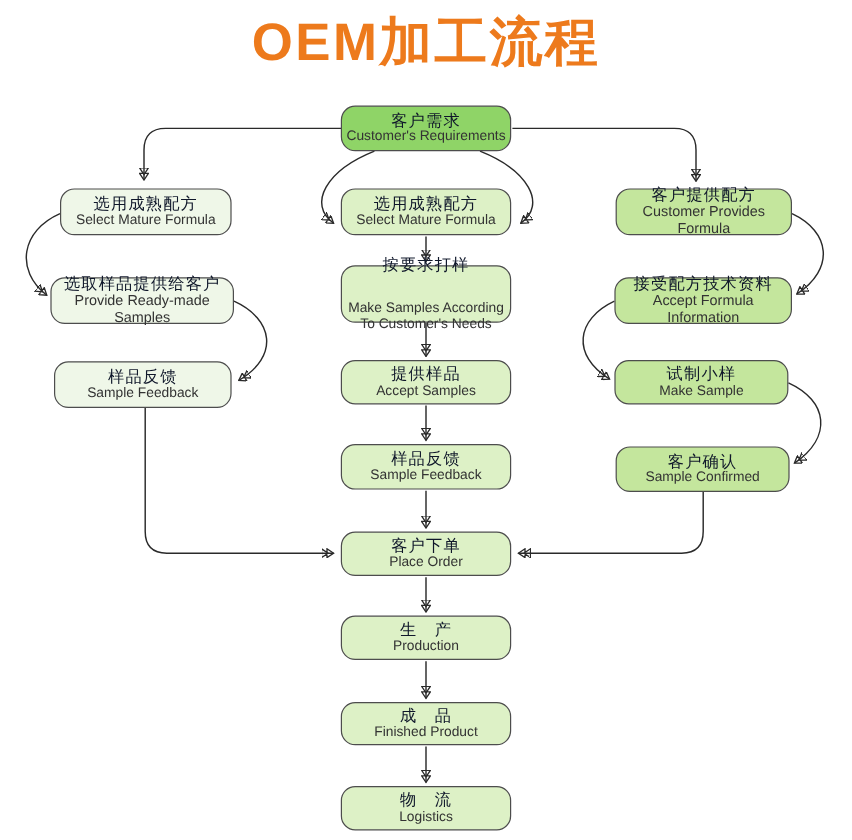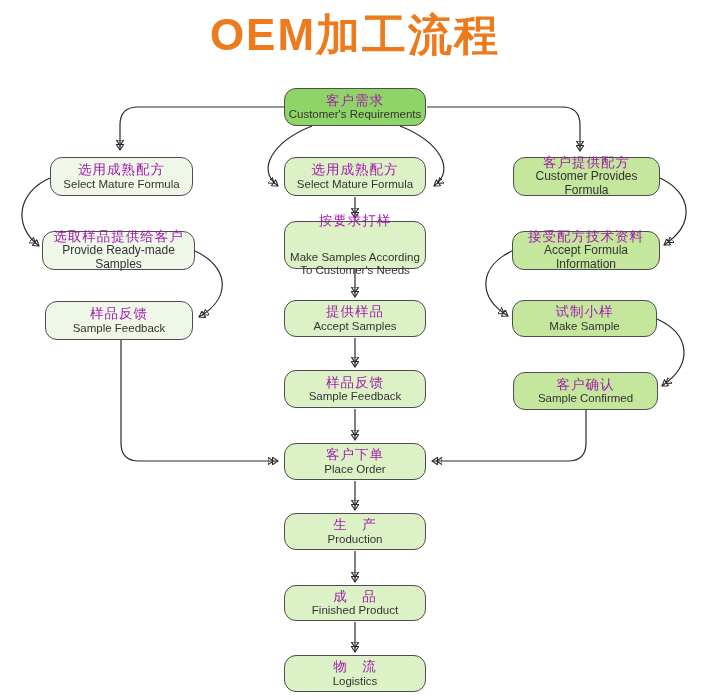--- a/index.html
+++ b/index.html
@@ -22,21 +22,21 @@
     color:var(--accent);font-size:44px;font-weight:bold;letter-spacing:2px;
   }
   svg.arrows{position:absolute;left:0;top:0;width:710px;height:700px;}
   svg.arrows path{fill:none;stroke:var(--arrow);stroke-width:1.2;}
   .node{
     position:absolute;box-sizing:border-box;
     border:1px solid var(--border);border-radius:12px;
     display:flex;flex-direction:column;align-items:center;justify-content:center;
     text-align:center;padding:1px 3px;line-height:1.15;
   }
-  .node .zh{font-size:13.5px;color:#a21caf;letter-spacing:1px;white-space:pre;}
+  .node .zh{font-size:13.5px;color:#0f172a;letter-spacing:1px;white-space:pre;}
   .node .en{font-size:11.5px;color:#333;}
   .node .en-sm{font-size:12px;}
   .f-top{background:var(--fill-top);}
   .f-left{background:var(--fill-left);}
   .f-mid{background:var(--fill-mid);}
   .f-right{background:var(--fill-right);}
   
   .n-top  {left:284px;top:88px; width:142px;height:38px;}
   .n-l1   {left:50px; top:157px;width:143px;height:39px;}
   .n-l2   {left:42px; top:231px;width:153px;height:39px;}

